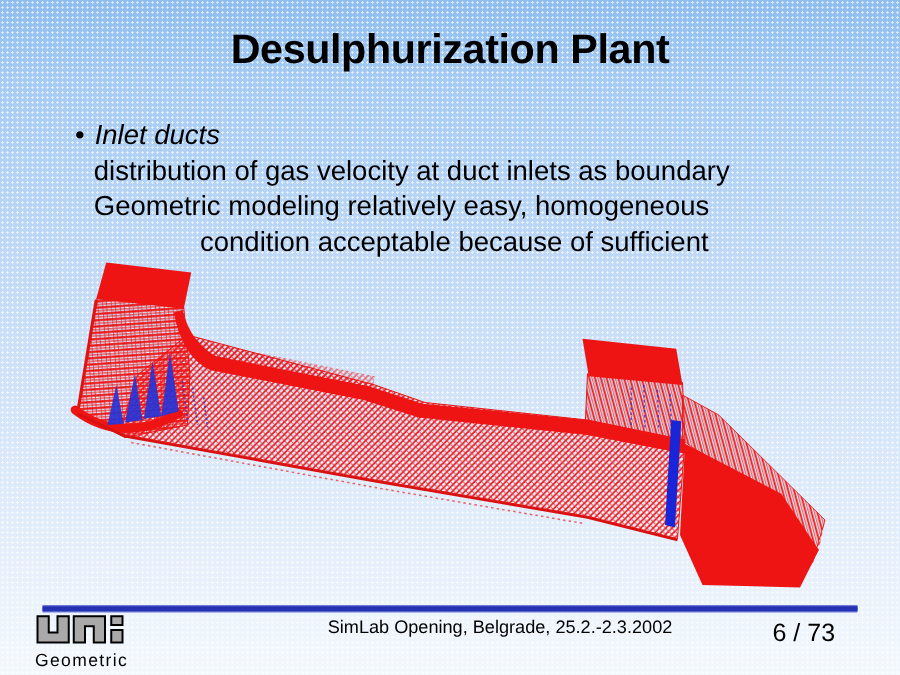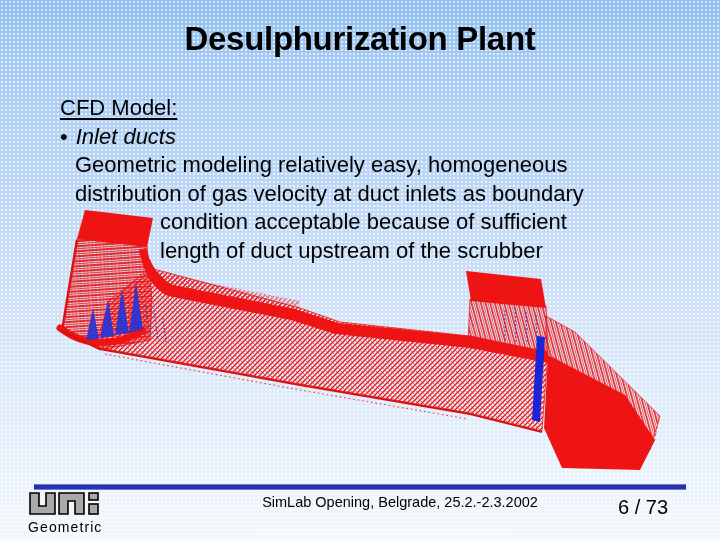--- a/index.html
+++ b/index.html
@@ -61,26 +61,24 @@
   .page-num{position:absolute;left:618px;top:496px;font-size:20px;z-index:2;}
 </style>
 </head>
 <body>
 
 <div class="slide">
 
   <div class="title">Desulphurization Plant</div>
 
   <div class="body-text">
-    <div class="heading">CFD Model:</div>
     <div class="bullet-line"><span class="bullet">•</span><span>Inlet ducts</span></div>
+    <div class="indent1">distribution of gas velocity at duct inlets as boundary</div>
     <div class="indent1">Geometric modeling relatively easy, homogeneous</div>
-    <div class="indent1">distribution of gas velocity at duct inlets as boundary</div>
     <div class="indent2">condition acceptable because of sufficient</div>
-    <div class="indent2">length of duct upstream of the scrubber</div>
   </div>
 
   <svg class="mesh-svg" width="720" height="540" viewBox="0 0 720 540">
     <defs>
       <pattern id="meshA" width="7" height="5" patternUnits="userSpaceOnUse" patternTransform="rotate(-4)">
         <path d="M0,1 H7" stroke="#ee1414" stroke-width="1.8" fill="none"></path>
         <path d="M0,3.5 H7" stroke="#ee1414" stroke-width="0.9" opacity="0.85" fill="none"></path>
         <path d="M2,0 V5 M5,0 V5" stroke="#ee1414" stroke-width="0.7" opacity="0.7" fill="none"></path>
       </pattern>
       <pattern id="meshB" width="5" height="5" patternUnits="userSpaceOnUse">

